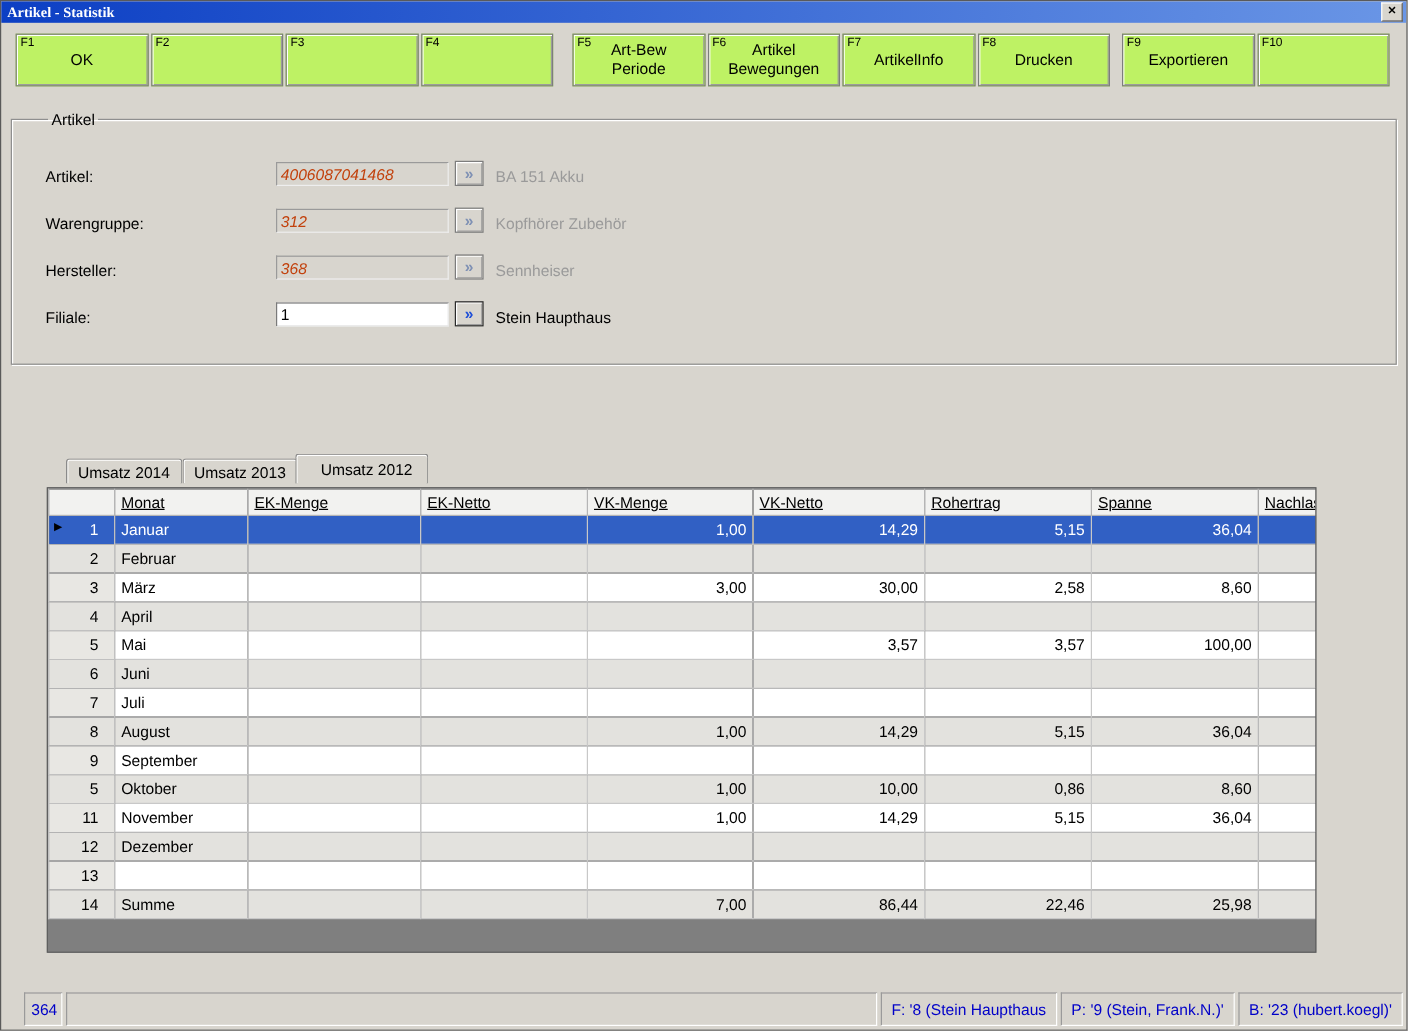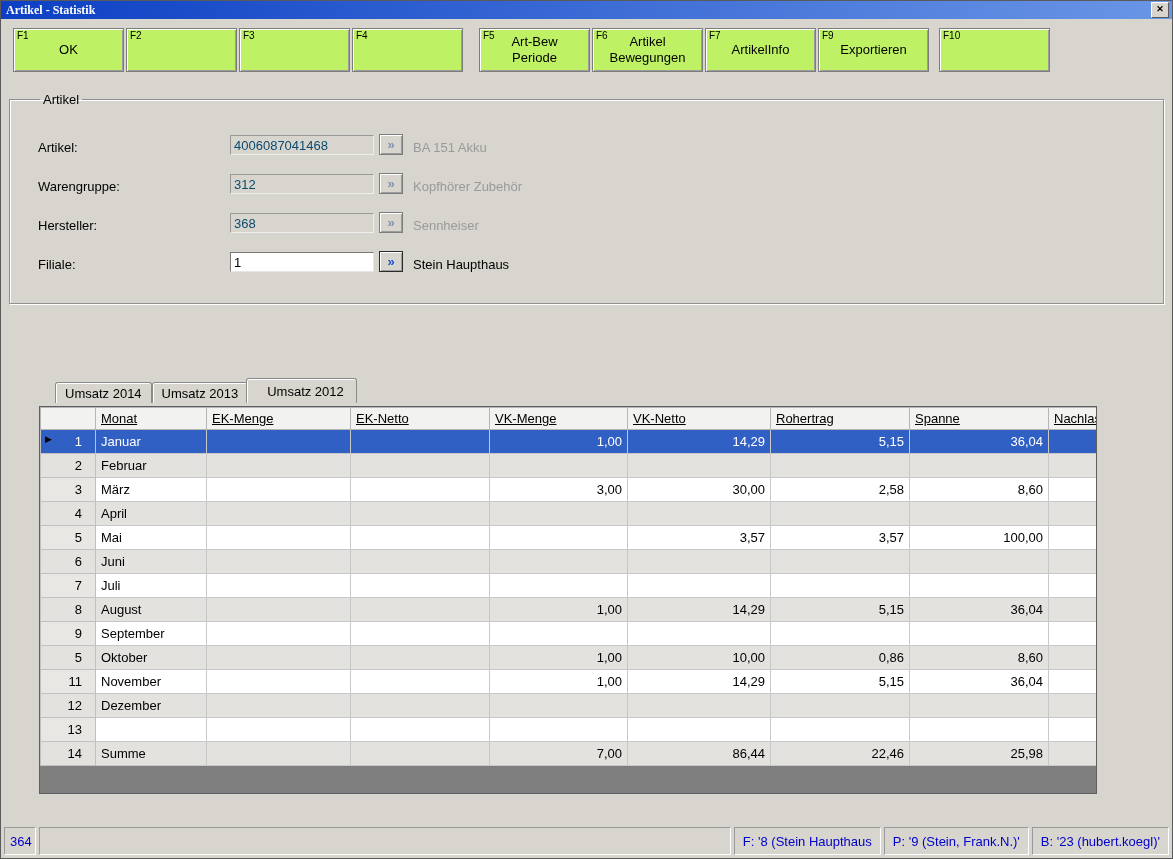--- a/index.html
+++ b/index.html
@@ -28,21 +28,21 @@
   .flabel{font-size:13px;text-align:center;white-space:pre-line;line-height:1.2;color:#000;}
   
   .groupbox{margin:0 8px;height:212px;box-sizing:border-box;border:1px solid #8f8f8f;
     box-shadow:inset 1px 1px 0 #ffffff,1px 1px 0 #ffffff;
     padding:26px 0 0 28px;flex:0 0 auto;}
   .groupbox legend{font-size:13px;padding:0 3px;margin-left:2px;color:#000;}
   .field-row{display:flex;align-items:flex-end;height:22px;margin-bottom:17px;}
   .flab{width:192px;font-size:13px;color:#000;}
   .finput{width:136px;height:18px;border:1px solid;border-color:#7a7a7a #e6e6e6 #e6e6e6 #7a7a7a;
     background:#fff;font-size:13px;font-family:inherit;padding:0 3px;color:#000;}
-  .finput.disabled{background:#d8d5ce;color:#0c4a6e;border-color:#9a9a9a #eeeeee #eeeeee #9a9a9a;}
+  .finput.disabled{background:#d8d5ce;color:#c2410c;border-color:#9a9a9a #eeeeee #eeeeee #9a9a9a;font-style:italic;}
   .lookup{margin-left:5px;width:24px;height:21px;border:1px solid #7d7d7d;
     box-shadow:inset 1px 1px 0 #ffffff,inset -1px -1px 0 #9c9c9c;background:#d8d5ce;
     font-weight:bold;font-size:13px;line-height:1;color:#1d4ed8;padding:0;cursor:default;font-family:inherit;}
   .lookup.dim{color:#7e90b4;}
   .lookup.hot{border-color:#2b2b2b;}
   .fdesc{margin-left:10px;font-size:13px;color:#000;}
   .fdesc.dim{color:#9a9a9a;}
   
   .tabbar{display:flex;align-items:flex-end;margin:74px 0 0 54px;height:25px;flex:0 0 auto;}
   .tab{background:#d8d5ce;border:1px solid #8a8a8a;border-bottom:none;border-radius:3px 3px 0 0;
@@ -66,21 +66,21 @@
   th:nth-child(9){width:133px;}
   td{border:1px solid #c8c8c8;padding:2px 5px;height:19px;background:#fff;color:#000;
     overflow:hidden;white-space:nowrap;}
   td.cnum{text-align:right;}
   tr.alt td{background:#e3e2de;}
   tr.selected td{background:#3160c4;color:#fff;}
   td.rownum{background:#e8e7e3;color:#000;text-align:right;padding-right:13px;
     position:relative;border-color:#c0c0c0;}
   .marker{position:absolute;left:4px;top:4px;font-size:9px;color:#000;}
   
-  .statusbar{margin-top:auto;display:flex;gap:3px;padding:0 3px 3px 3px;height:28px;flex:0 0 auto;}
+  .statusbar{margin-top:auto;display:flex;gap:3px;padding:0 3px 3px 19px;height:28px;flex:0 0 auto;}
   .scell{border:1px solid;border-color:#9a9a9a #ffffff #ffffff #9a9a9a;background:#d8d5ce;
     color:#0000c8;font-size:13px;display:flex;align-items:center;padding:0 8px;white-space:nowrap;box-sizing:border-box;}
   .scell.left{width:32px;padding:0 5px;}
   .scell.fill{flex:1;}
 </style>
 </head>
 <body>
 
 <div class="window">
 
@@ -112,20 +112,24 @@
 Periode</span>
       </div>
       <div class="fbtn">
         <span class="fkey">F6</span>
         <span class="flabel">Artikel
 Bewegungen</span>
       </div>
       <div class="fbtn">
         <span class="fkey">F7</span>
         <span class="flabel">ArtikelInfo</span>
+      </div>
+      <div class="fbtn">
+        <span class="fkey">F8</span>
+        <span class="flabel">Drucken</span>
       </div>
       <div class="fbtn">
         <span class="fkey">F9</span>
         <span class="flabel">Exportieren</span>
       </div>
       <div class="fbtn">
         <span class="fkey">F10</span>
         <span class="flabel"></span>
       </div>
     </div>

